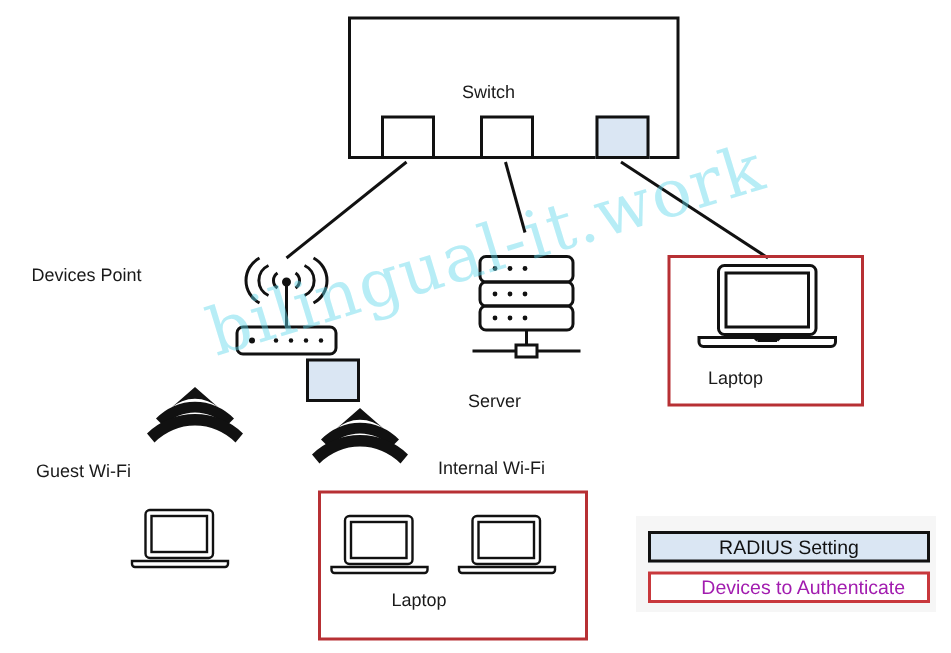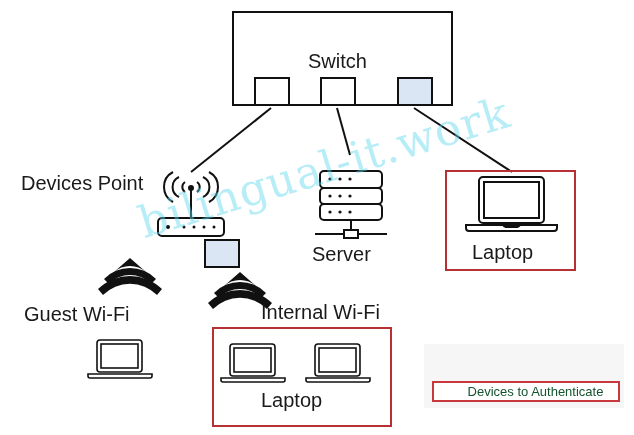--- a/index.html
+++ b/index.html
@@ -1,30 +1,30 @@
 <!DOCTYPE html>
 <html><head>
 <meta charset="utf-8">
 <style>
   html, body { margin: 0; padding: 0; background: #ffffff; }
   body { width: 634px; height: 435px; position: relative; overflow: hidden;
          font-family: "Liberation Sans", "DejaVu Sans", sans-serif; color: #1a1a1a; }
   .abs { position: absolute; }
-  .label { position: absolute; font-size: 20px; line-height: 22px; white-space: nowrap; color: #1a1a1a; }
+  .label { position: absolute; font-size: 12px; line-height: 22px; white-space: nowrap; color: #1a1a1a; }
   svg.diagram { position: absolute; left: 0; top: 0; }
   .switch-box { left: 232px; top: 11px; width: 221px; height: 95px; border: 2px solid #111; box-sizing: border-box; background: #fff; }
   .port { position: absolute; width: 36px; height: 29px; border: 2px solid #111; box-sizing: border-box; background: #fff; bottom: -2px; }
   .port.radius { background: #dae6f3; }
   .ap-port { left: 204px; top: 239px; width: 36px; height: 29px; border: 2px solid #111; box-sizing: border-box; background: #dae6f3; }
   .auth-box { border: 2px solid #b73034; box-sizing: border-box; }
   .legend-area { left: 424px; top: 344px; width: 200px; height: 64px; background: #f6f6f6; }
   .legend-item { position: absolute; left: 8px; width: 188px; height: 21px; box-sizing: border-box;
                  font-size: 13px; line-height: 18px; text-align: center; }
   .legend-radius { top: 10px; border: 2px solid #111; background: #dae6f3; color: #111; }
-  .legend-auth { top: 37px; border: 2px solid #c8383c; background: #fff; color: #14532d; padding-left: 19px; }
+  .legend-auth { top: 37px; border: 2px solid #c8383c; background: #fff; color: #a21caf; padding-left: 19px; }
   .watermark { left: 140px; top: 198px; font-family: "DejaVu Serif", serif; font-size: 44px;
                color: rgba(95, 215, 235, 0.45); transform: rotate(-17deg); transform-origin: left center;
                white-space: nowrap; pointer-events: none; letter-spacing: 1px; }
 </style>
 </head>
 <body>
 
 <svg class="diagram" width="634" height="435" viewBox="0 0 634 435">
 
   <line x1="271" y1="108" x2="191" y2="172" stroke="#111" stroke-width="2"></line>
@@ -111,28 +111,29 @@
 <div class="abs switch-box">
   <div class="port" style="left:20px;"></div>
   <div class="port" style="left:86px;"></div>
   <div class="port radius" style="left:163px;"></div>
 </div>
 <div class="label" style="left:308px; top:50px;">Switch</div>
 
 <div class="label" style="left:21px; top:172px;">Devices Point</div>
 <div class="abs ap-port"></div>
 
-<div class="label" style="left:312px; top:243px;">Server</div>
+<div class="label" style="left:312px; top:256px;">Server</div>
 
 <div class="abs auth-box" style="left:445px; top:170px; width:131px; height:101px;"></div>
 <div class="label" style="left:472px; top:241px;">Laptop</div>
 
 <div class="label" style="left:0px; top:303px;padding-left:24px;">Guest Wi-Fi</div>
-<div class="label" style="left:261px; top:301px;">Internal Wi-Fi</div>
+<div class="label" style="left:292px; top:301px;">Internal Wi-Fi</div>
 
 <div class="abs auth-box" style="left:212px; top:327px; width:180px; height:100px;"></div>
 <div class="label" style="left:261px; top:389px;">Laptop</div>
 
 <div class="abs legend-area">
+  <div class="legend-item legend-radius">RADIUS Setting</div>
   <div class="legend-item legend-auth">Devices to Authenticate</div>
 </div>
 
 <div class="abs watermark">bilingual-it.work</div>
 
 </body></html>

